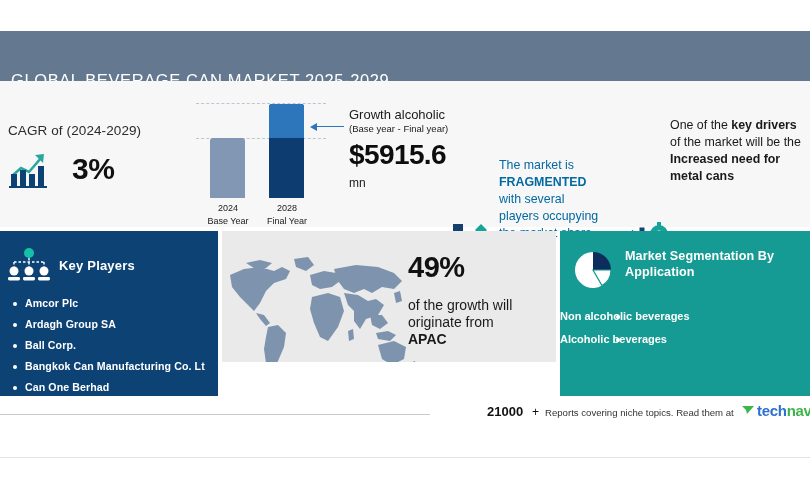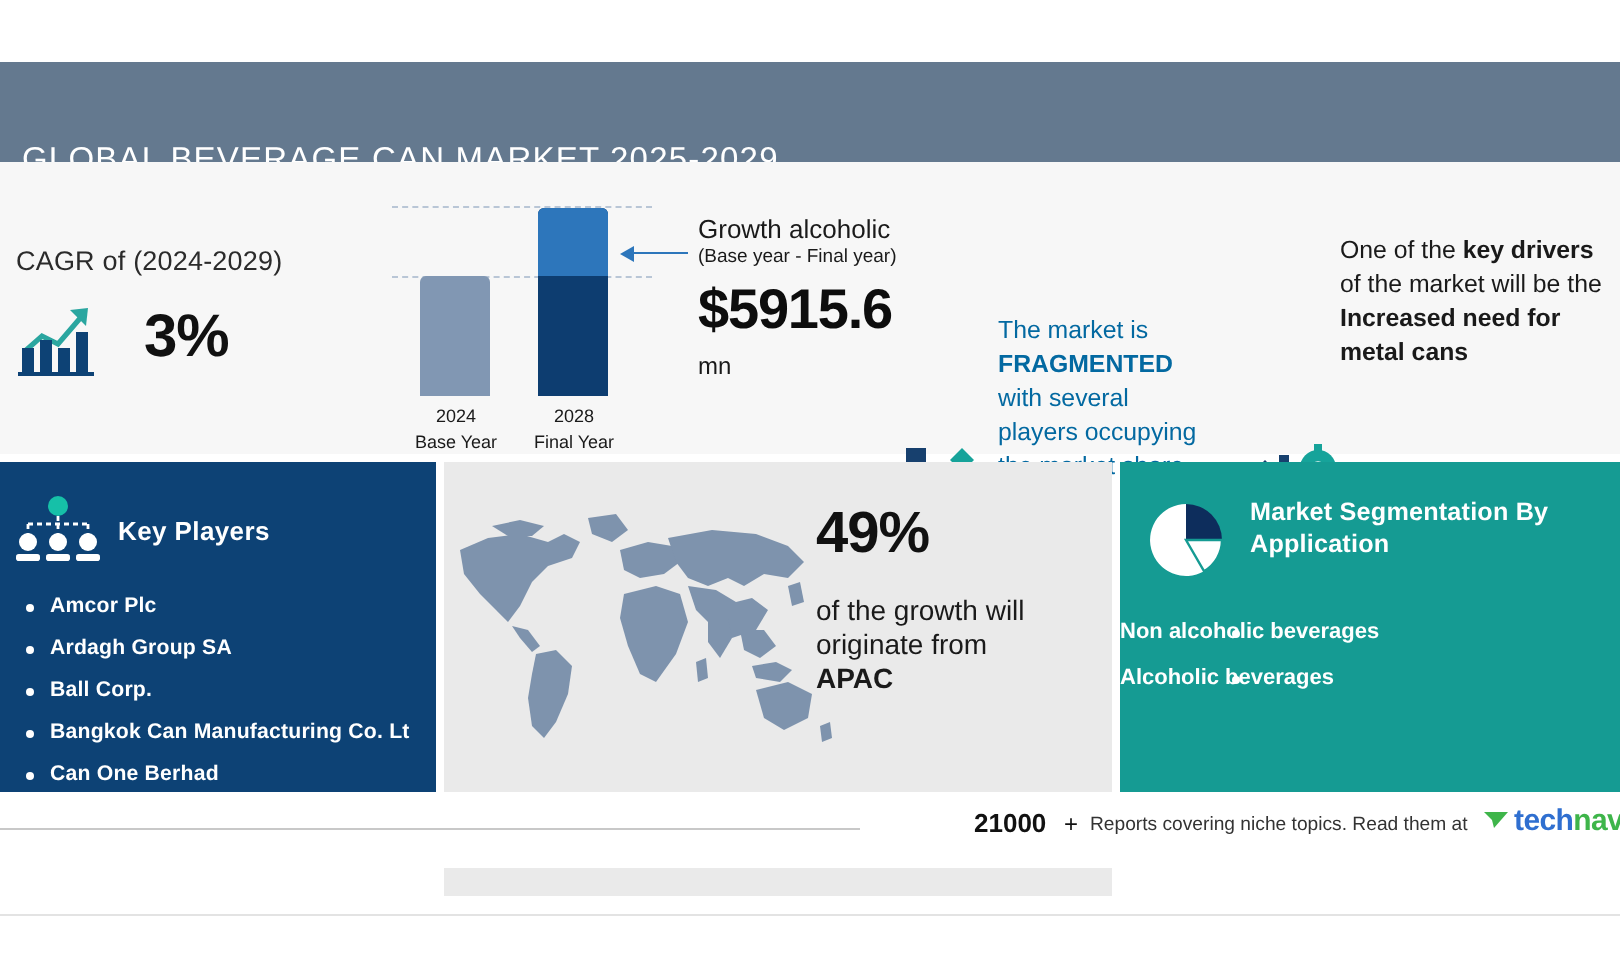--- a/index.html
+++ b/index.html
@@ -298,21 +298,21 @@
     border-radius: 50%;
     background: #ffffff;
   }
 
   
   .map-panel {
     position: absolute;
     left: 222px;
     top: 0;
     width: 334px;
-    height: 217px;
+    height: 131px;
     background: #eaeaea;
     overflow: hidden;
   }
   .map-svg {
     position: absolute;
     left: -6px;
     top: 22px;
     width: 200px;
     height: 122px;
   }

